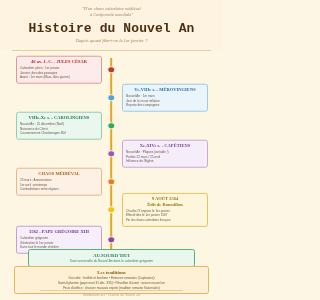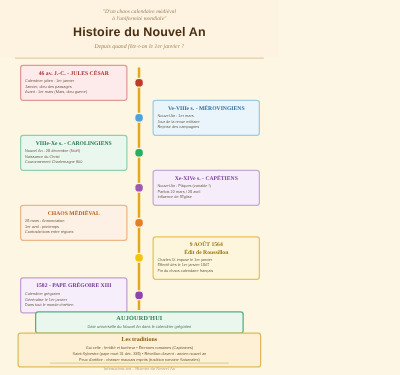--- a/index.html
+++ b/index.html
@@ -32,23 +32,23 @@
   .quote {
     font-family: "Liberation Serif", serif;
     font-style: italic;
     font-size: 4.3px;
     line-height: 1.45;
     color: #9a7f5e;
     letter-spacing: 0.05px;
     margin: 0 0 4px 0;
   }
   .main-title {
-    font-family: Liberation Sans, sans-serif;
+    font-family: Liberation Mono, monospace;
     font-weight: bold;
-    font-size: 10px;
+    font-size: 13px;
     color: #4a2f12;
     letter-spacing: 0.1px;
     margin: 0 0 1.5px 0;
     line-height: 1.05;
   }
   .subtitle {
     font-family: "Liberation Serif", serif;
     font-style: italic;
     font-size: 4.6px;
     color: #a08458;

